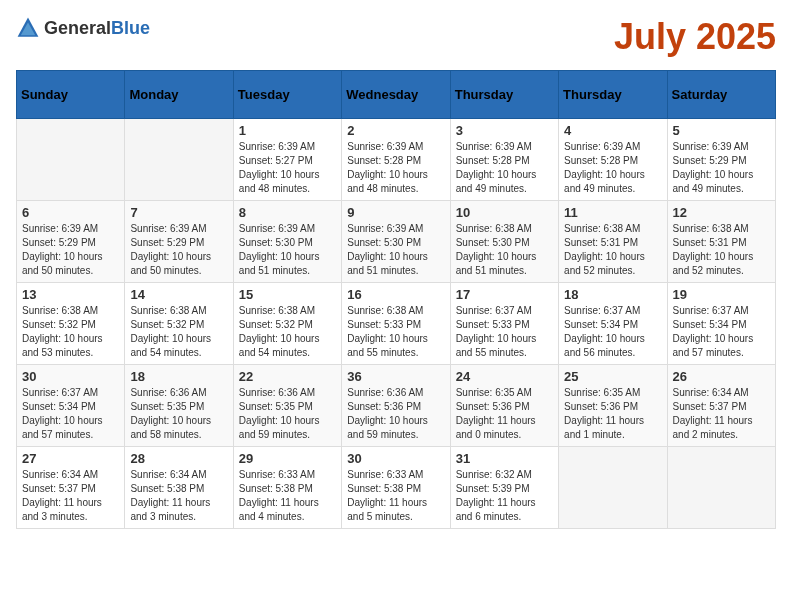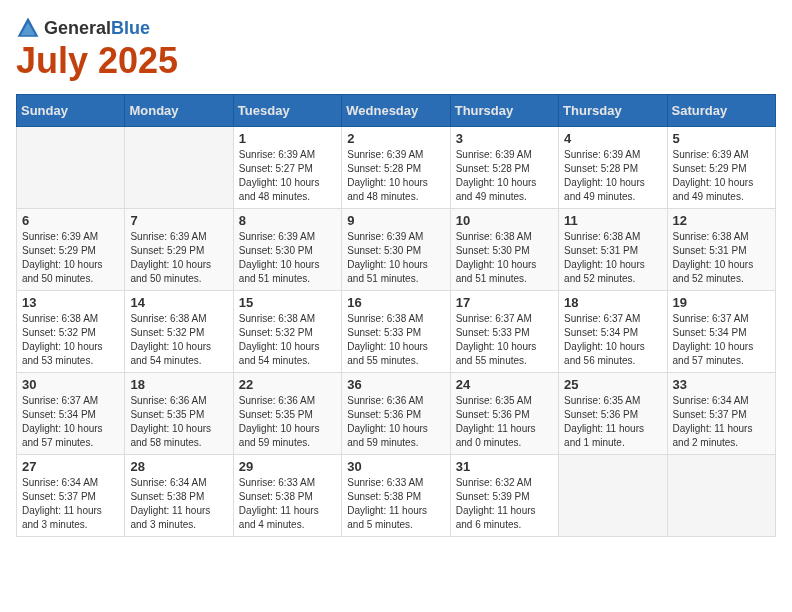--- a/index.html
+++ b/index.html
@@ -8,21 +8,20 @@
       background: #fff;
       width: 792px;
       min-height: 612px;
       padding: 16px;
     }
     .header {
       display: flex;
       justify-content: space-between;
       align-items: flex-start;
       margin-bottom: 12px;
-      flex-direction: column;
     }
     .logo {
       display: flex;
       align-items: center;
       gap: 4px;
     }
     .logo-text-general {
       font-size: 18px;
       font-weight: bold;
       color: #333;
@@ -48,24 +47,24 @@
       font-size: 16px;
       color: #333;
     }
     .calendar {
       width: 100%;
       border-collapse: collapse;
       border: 1px solid #ccc;
     }
     .calendar th {
       background-color: #2a6db5;
-      color: #e5e5e5;
+      color: #000000;
       font-size: 13px;
       font-weight: bold;
-      padding: 8px 4px;
+      padding: 16px 4px;
       text-align: left;
       border: 1px solid #1a5a9a;
     }
     .calendar td {
       vertical-align: top;
       border: 1px solid #ddd;
       padding: 4px 5px;
       font-size: 10.5px;
       color: #333;
       width: 108px;
@@ -274,21 +273,21 @@
 Sunset: 5:36 PM
 Daylight: 11 hours and 0 minutes.</div>
         </td>
         <td>
           <span class="day-number">25</span>
           <div class="day-info" style="white-space: pre-line;">Sunrise: 6:35 AM
 Sunset: 5:36 PM
 Daylight: 11 hours and 1 minute.</div>
         </td>
         <td>
-          <span class="day-number">33</span>
+          <span class="day-number">26</span>
           <div class="day-info" style="white-space: pre-line;">Sunrise: 6:34 AM
 Sunset: 5:37 PM
 Daylight: 11 hours and 2 minutes.</div>
         </td>
       </tr>
       <tr>
         <td>
           <span class="day-number">27</span>
           <div class="day-info" style="white-space: pre-line;">Sunrise: 6:34 AM
 Sunset: 5:37 PM

